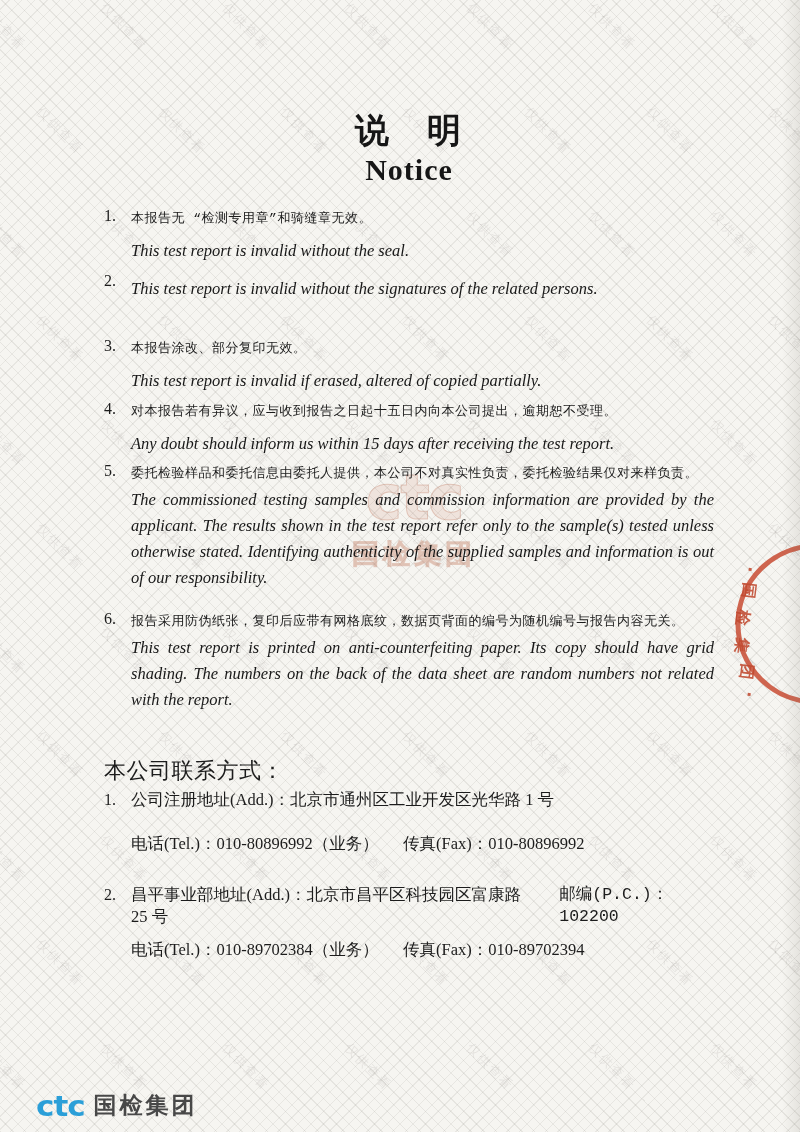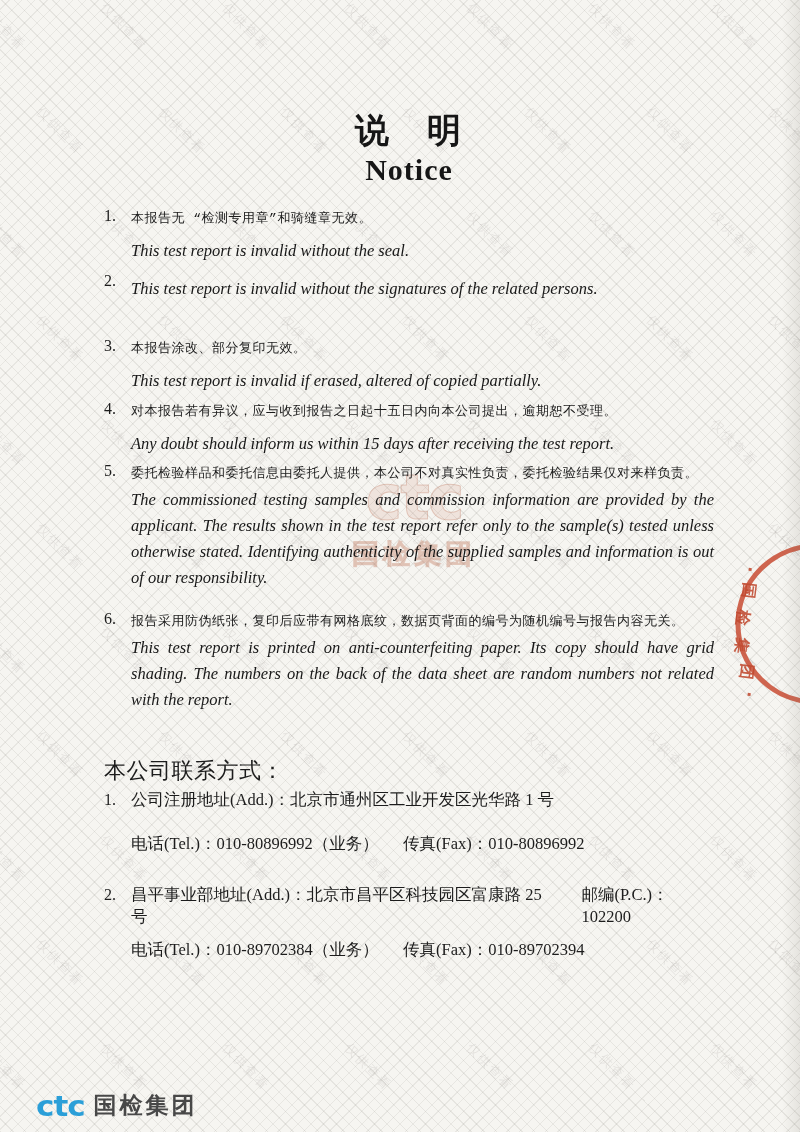--- a/index.html
+++ b/index.html
@@ -74,21 +74,21 @@
     grid-column:2;margin-top:6px;
     font-style:italic;font-size:16.5px;line-height:26px;color:#181818;
   }
   .n5 .notice-en,.n6 .notice-en{margin-top:0;text-align:justify;}
   
   .contact-heading{top:756px;font-size:22px;letter-spacing:0.5px;}
   .contact-entry{display:grid;grid-template-columns:27px 1fr;font-size:16.5px;}
   .c1{top:789px}.c2{top:884px}
   .crow{display:flex;margin-bottom:11px;line-height:22px;}
   .ccell-wide{width:272px;flex:0 0 272px;}
-  .inline-gap{margin-left:32px;}
+  .inline-gap{margin-left:32px;font-family:Liberation Mono, monospace;}
   
   .footer-logo{
     position:absolute;top:1090px;left:36px;
     display:flex;align-items:center;gap:9px;
     font-family:"DejaVu Sans",sans-serif;
   }
   .logo-ctc{
     font-size:31px;font-weight:800;letter-spacing:-1px;line-height:28px;
     color:#2b9fd8;transform:scaleY(0.92);
   }

